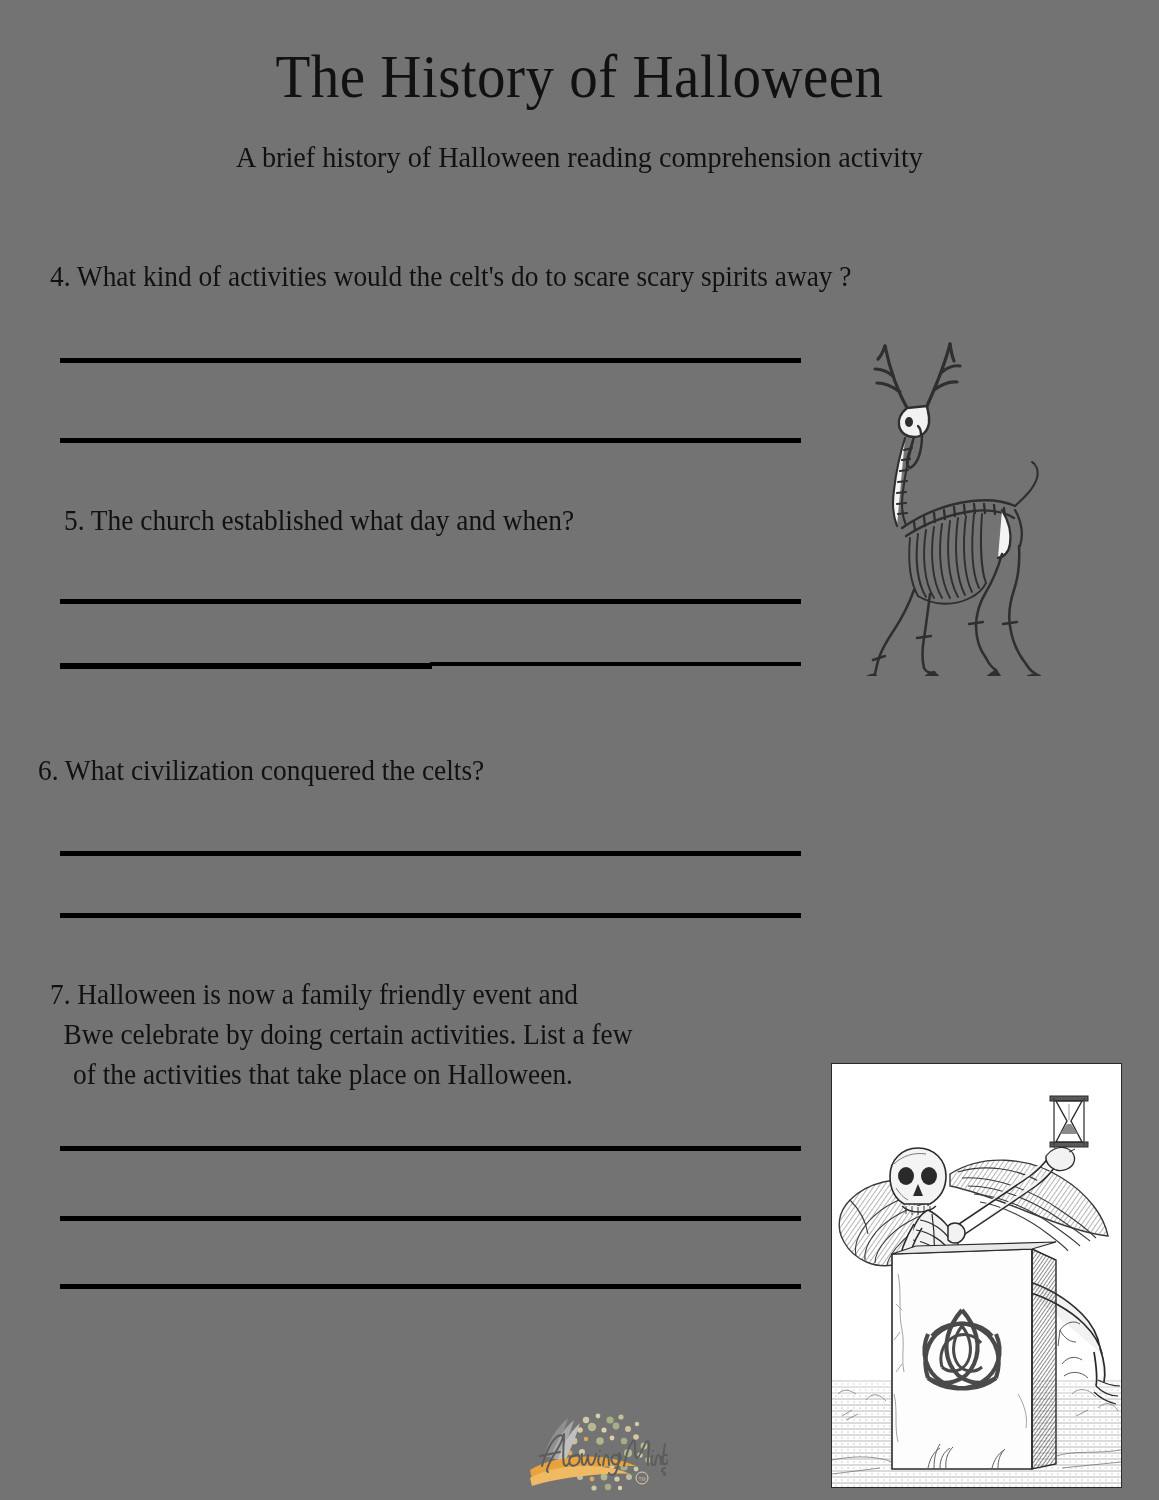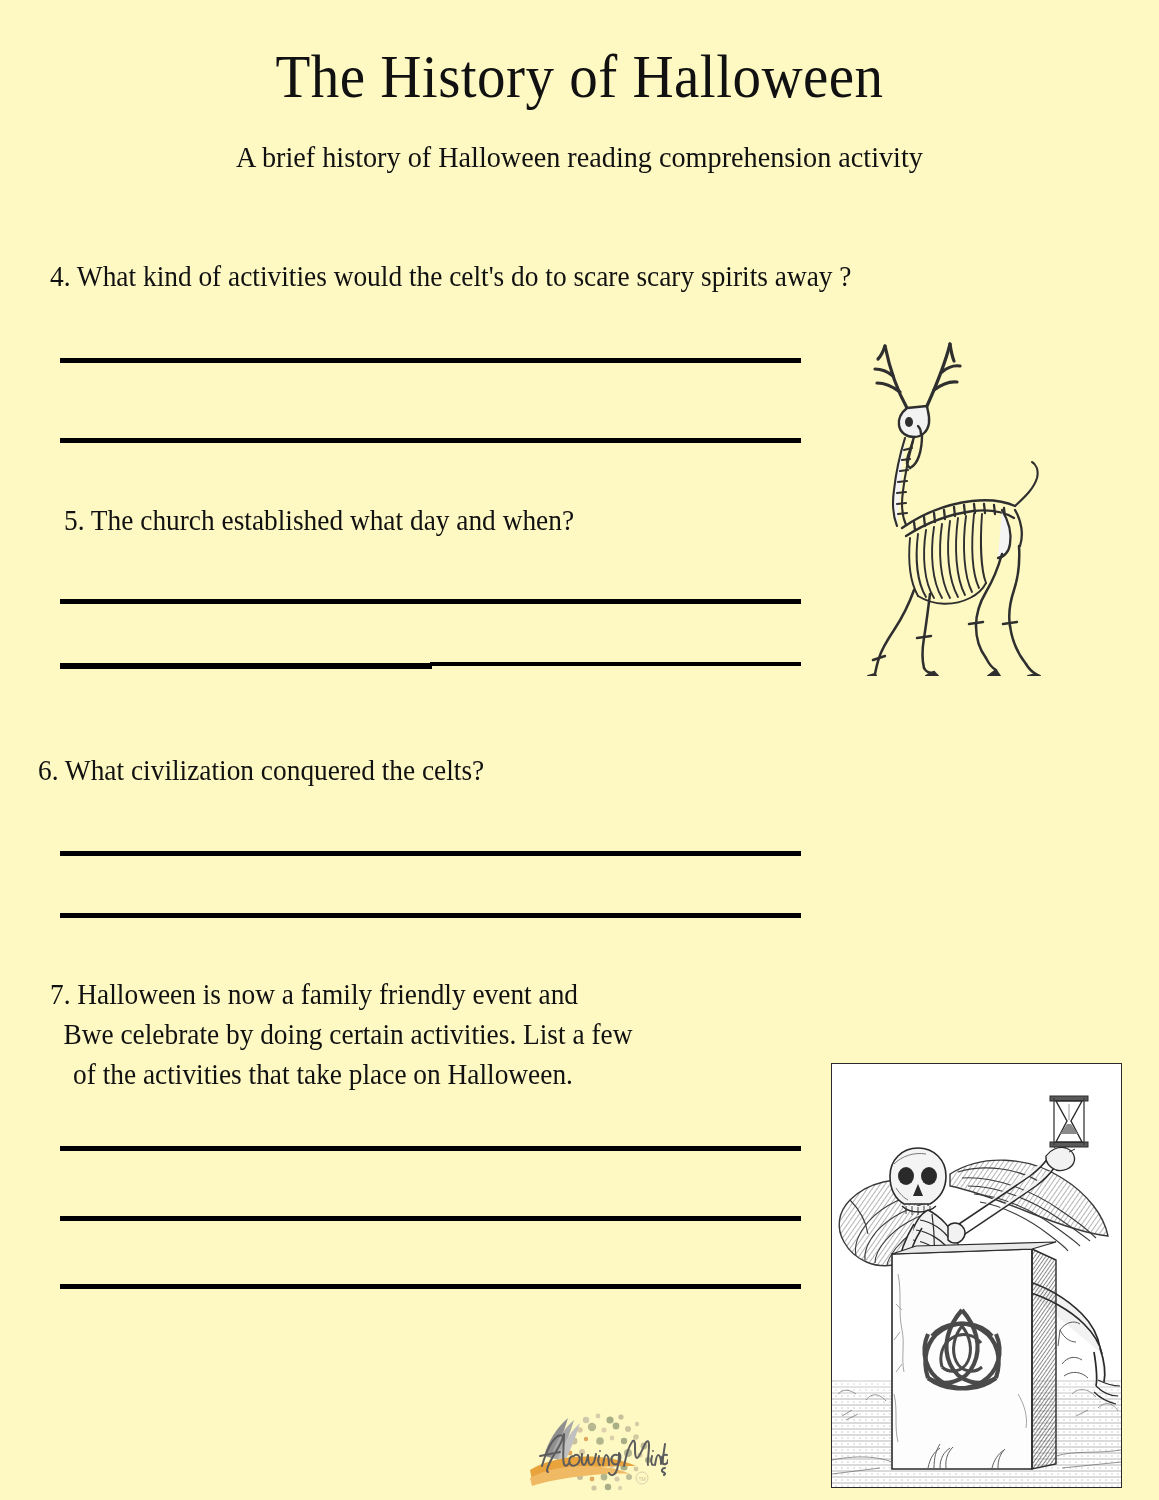--- a/index.html
+++ b/index.html
@@ -8,21 +8,21 @@
     background: #ffffff;
   }
   body {
     font-family: "Liberation Serif", "DejaVu Serif", serif;
     color: #111111;
   }
   #page {
     position: relative;
     width: 1159px;
     height: 1500px;
-    background: #fef9c3;
+    background: #737373;
     overflow: hidden;
   }
 
   
   .title {
     position: absolute;
     left: 0;
     top: 44px;
     width: 1159px;
     text-align: center;

